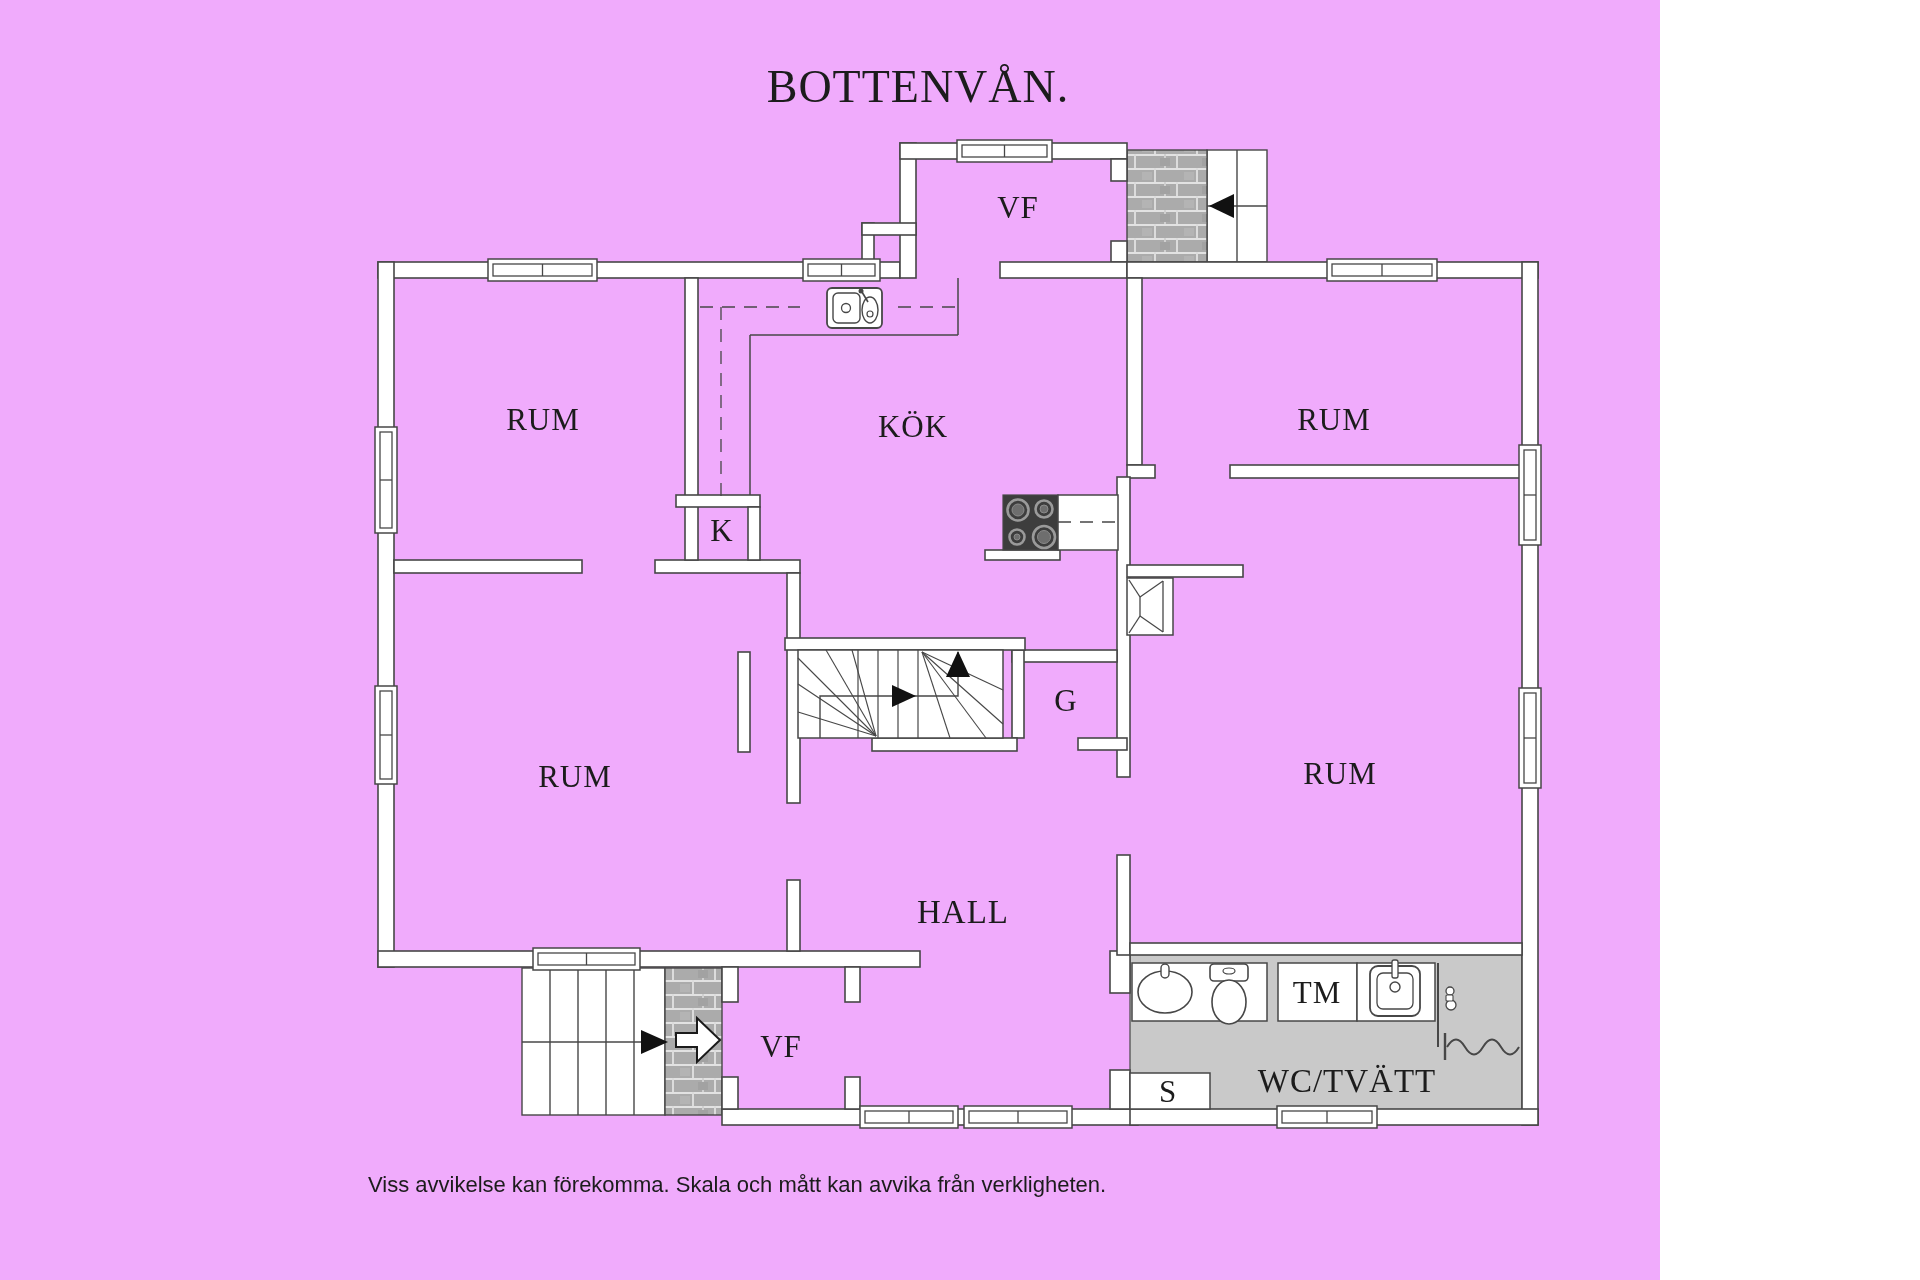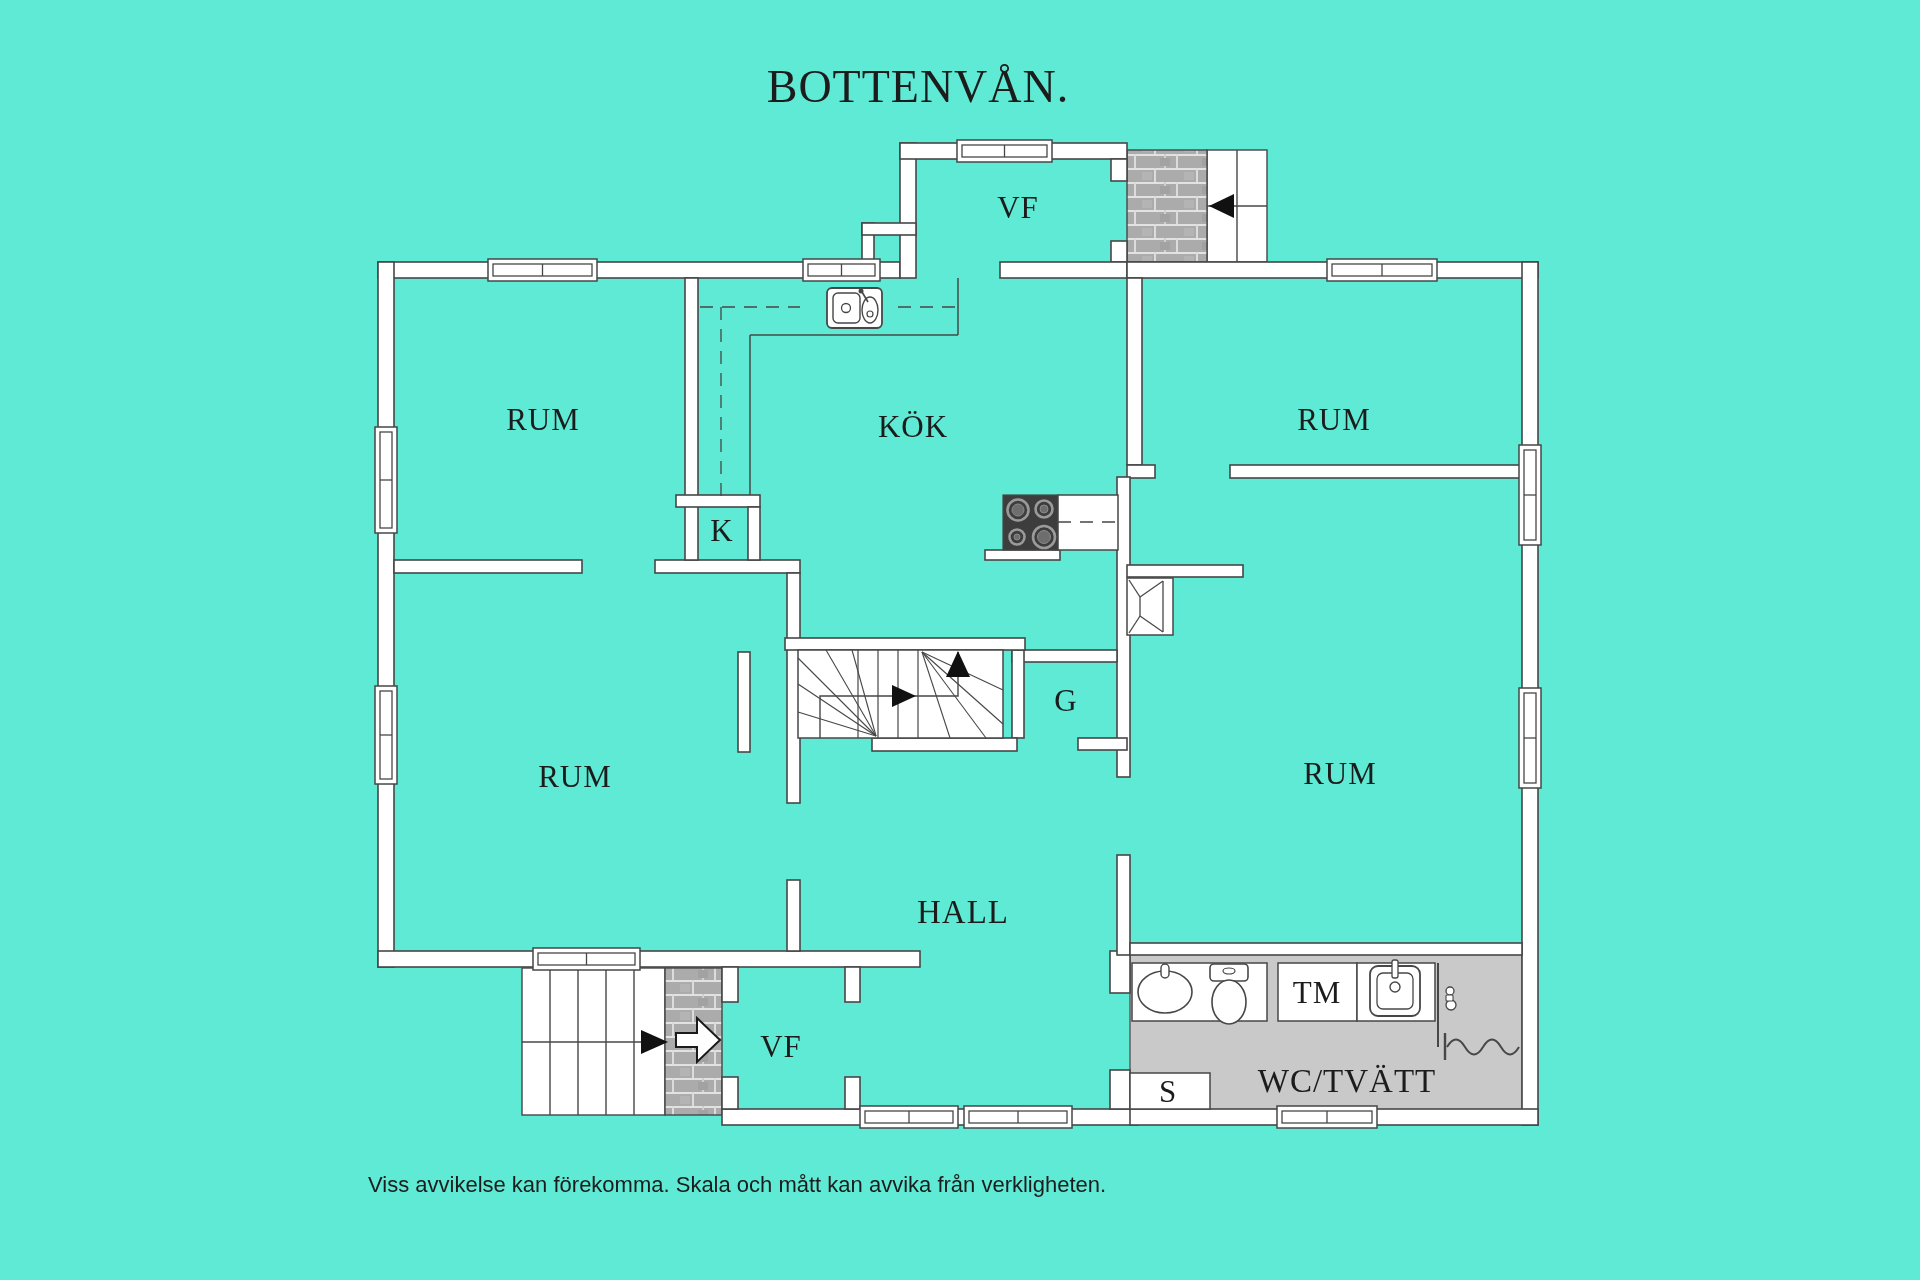--- a/index.html
+++ b/index.html
@@ -1,16 +1,16 @@
 <!DOCTYPE html>
 <html><head>
 <meta charset="utf-8">
 <style>
   html,body{margin:0;padding:0;background:#ffffff;}
-  #stage{position:relative;width:1920px;height:1280px;background:#5eead4;overflow:hidden;
+  #stage{position:relative;width:1660px;height:1280px;background:#f0abfc;overflow:hidden;
          font-family:"Liberation Serif","DejaVu Serif",serif;}
   svg{position:absolute;left:0;top:0;}
   text{fill:#1c1c1c;}
   .room-label{font-family:"Liberation Serif","DejaVu Serif",serif;font-size:31px;letter-spacing:1px;}
   .big-label{font-family:"Liberation Serif","DejaVu Serif",serif;font-size:33px;letter-spacing:1px;}
   .title-label{font-family:"Liberation Serif","DejaVu Serif",serif;font-size:46px;letter-spacing:1px;}
   .footer-label{font-family:"Liberation Sans","DejaVu Sans",sans-serif;font-size:22px;}
 </style>
 </head>
 <body>

